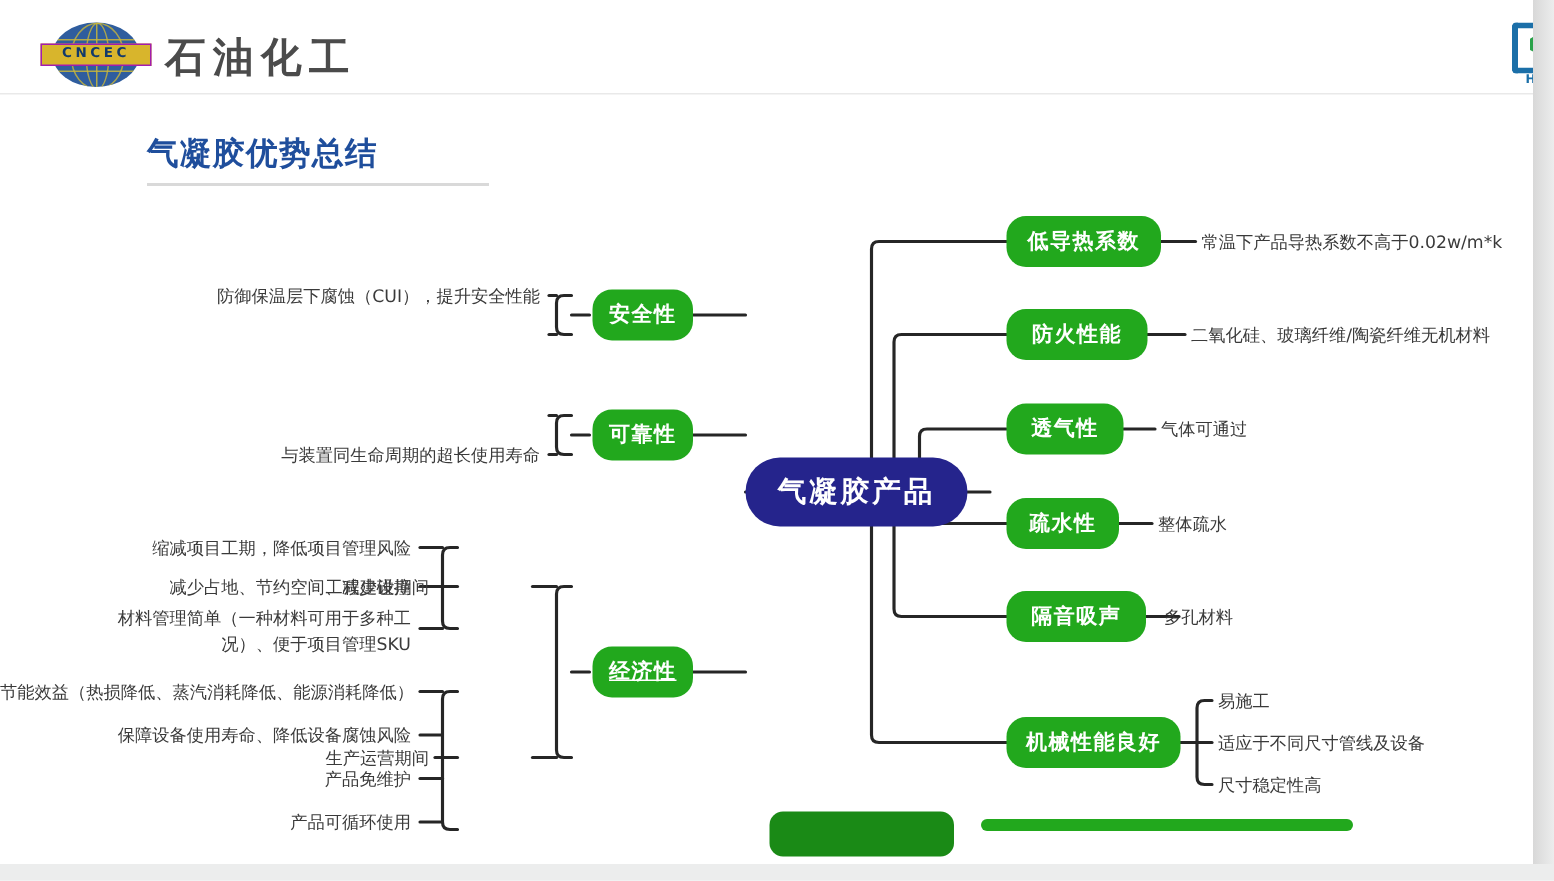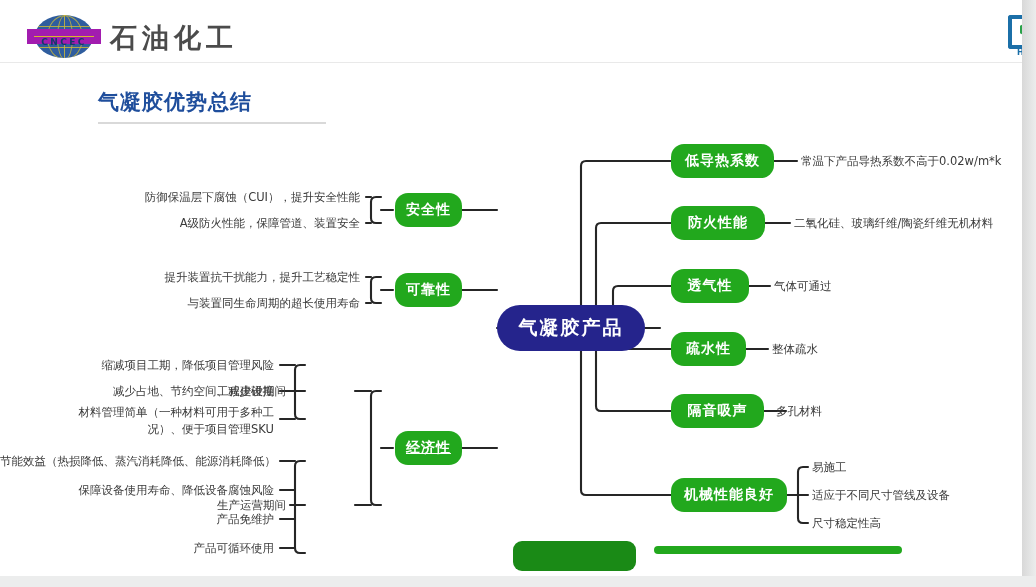--- a/index.html
+++ b/index.html
@@ -20,21 +20,21 @@
   #header-bar{position:absolute;left:0;top:0;width:1022px;height:62px;background:#fff;}
   #header-rule{position:absolute;left:0;top:62px;width:1022px;height:1px;background:#e9e9e9;}
 
   #cncec-logo{position:absolute;left:27px;top:13px;width:74px;height:47px;}
   .globe{position:absolute;left:8px;top:2px;width:58px;height:43px;border-radius:50%;
          background:#2f5d9e;overflow:hidden;}
   .globe .mer{position:absolute;top:0;left:50%;width:1px;height:100%;background:#c9b63a;opacity:.85;}
   .globe .par{position:absolute;left:0;width:100%;height:1px;background:#c9b63a;opacity:.85;}
   .globe .ell{position:absolute;top:0;height:100%;border:1px solid #c9b63a;border-radius:50%;opacity:.8;}
   .banner{position:absolute;left:0;top:16px;width:74px;height:15px;background:#d8b52c;
-          border:7px solid #a21caf;box-sizing:border-box;
+          border:1px solid #a21caf;box-sizing:border-box;
           color:#123a6b;font-size:9px;font-weight:bold;letter-spacing:2.4px;
           text-align:center;line-height:13px;font-family:"DejaVu Sans",sans-serif;}
 
   #brand-cn{position:absolute;left:110px;top:20px;font-size:27px;font-weight:bold;
             color:#4b4b4b;letter-spacing:5px;}
 
   
   #hualu-logo{position:absolute;right:14px;top:10px;height:44px;}
   #hualu-mark{position:absolute;left:0;top:3px;width:40px;height:34px;}
   #hualu-mark .br{position:absolute;border:4px solid #1b6fa8;width:32px;height:26px;left:0;top:2px;
@@ -161,23 +161,21 @@
       </g>
     </svg>
 
     <div class="node center" style="left:497px;top:305px;width:148px;height:46px;">气凝胶产品</div>
 
     <div class="node green" style="left:395px;top:193px;width:67px;height:34px;">安全性</div>
     <div class="node green" style="left:395px;top:273px;width:67px;height:34px;">可靠性</div>
     <div class="node green" style="left:395px;top:431px;width:67px;height:34px;text-decoration:underline;">经济性</div>
 
     <div class="leaf r" style="left:0px;top:190px;width:360px;">防御保温层下腐蚀（CUI），提升安全性能</div>
-    <div class="leaf r" style="left:0px;top:216px;width:360px;">A级防火性能，保障管道、装置安全</div>
-
-    <div class="leaf r" style="left:0px;top:270px;width:360px;">提升装置抗干扰能力，提升工艺稳定性</div>
+
     <div class="leaf r" style="left:0px;top:296px;width:360px;">与装置同生命周期的超长使用寿命</div>
 
     <div class="leaf r" style="left:170px;top:384px;width:116px;">工程建设期间</div>
     <div class="leaf r" style="left:170px;top:498px;width:116px;">生产运营期间</div>
 
     <div class="leaf r" style="left:0px;top:384px;width:274px;">减少占地、节约空间、减少碰撞</div>
     <div class="leaf r" style="left:0px;top:358px;width:274px;">缩减项目工期，降低项目管理风险</div>
     <div class="leaf r multi" style="left:50px;top:404px;width:224px;">材料管理简单（一种材料可用于多种工况）、便于项目管理SKU</div>
 
     <div class="leaf r" style="left:0px;top:454px;width:274px;">节能效益（热损降低、蒸汽消耗降低、能源消耗降低）</div>

